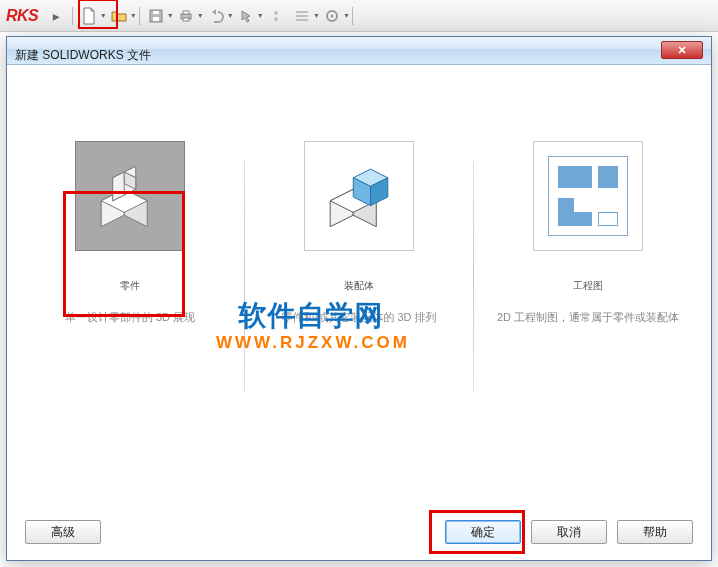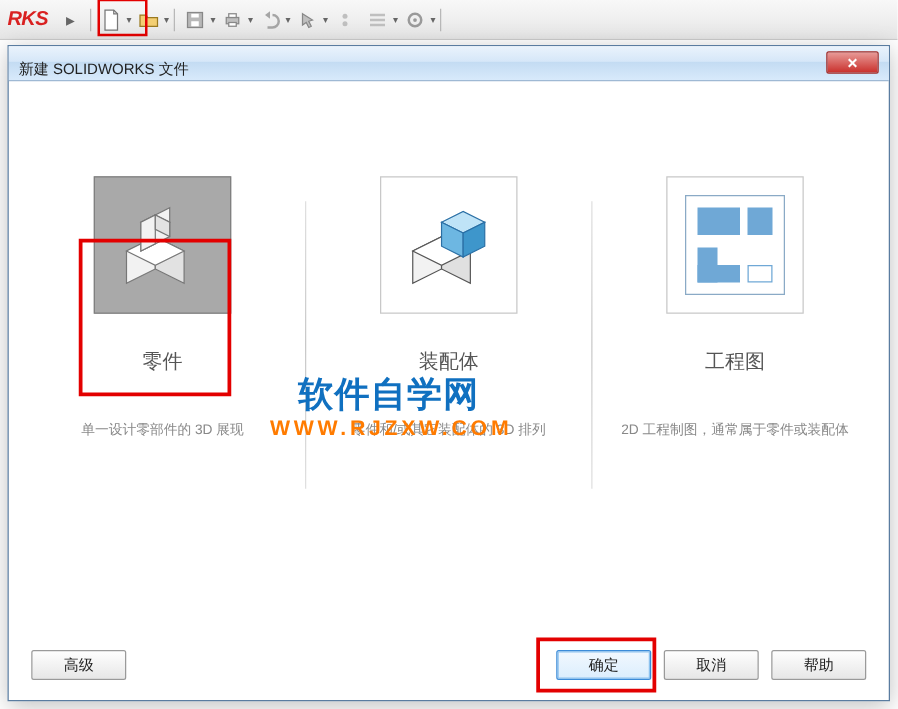--- a/index.html
+++ b/index.html
@@ -65,22 +65,22 @@
   .option {
     width: 190px; text-align: center;
     display: flex; flex-direction: column; align-items: center;
   }
   .icon-box {
     width: 110px; height: 110px; border: 1px solid #c8c8c8;
     display: flex; align-items: center; justify-content: center;
     background: #fff; position: relative;
   }
   .icon-box.selected { background: #a9a9a9; border-color: #808080; }
-  .opt-title { font-size: 16px; color: #555; margin-top: 28px; }
-  .opt-desc { font-size: 11px; color: #888; margin-top: 36px; line-height: 1.5; }
+  .opt-title { font-size: 10px; color: #555; margin-top: 28px; }
+  .opt-desc { font-size: 11px; color: #888; margin-top: 16px; line-height: 1.5; }
 
   
   svg.part-svg { width: 96px; height: 96px; }
   svg.assembly-svg { width: 96px; height: 96px; }
   .drawing-icon {
     width: 80px; height: 80px; border: 1px solid #8aaac6;
     background: #fff; position: relative;
   }
   .drawing-icon .r1 { position:absolute; top:9px; left:9px; width:34px; height:22px; background:#6fa8d6; }
   .drawing-icon .r2 { position:absolute; top:9px; right:9px; width:20px; height:22px; background:#6fa8d6; }

